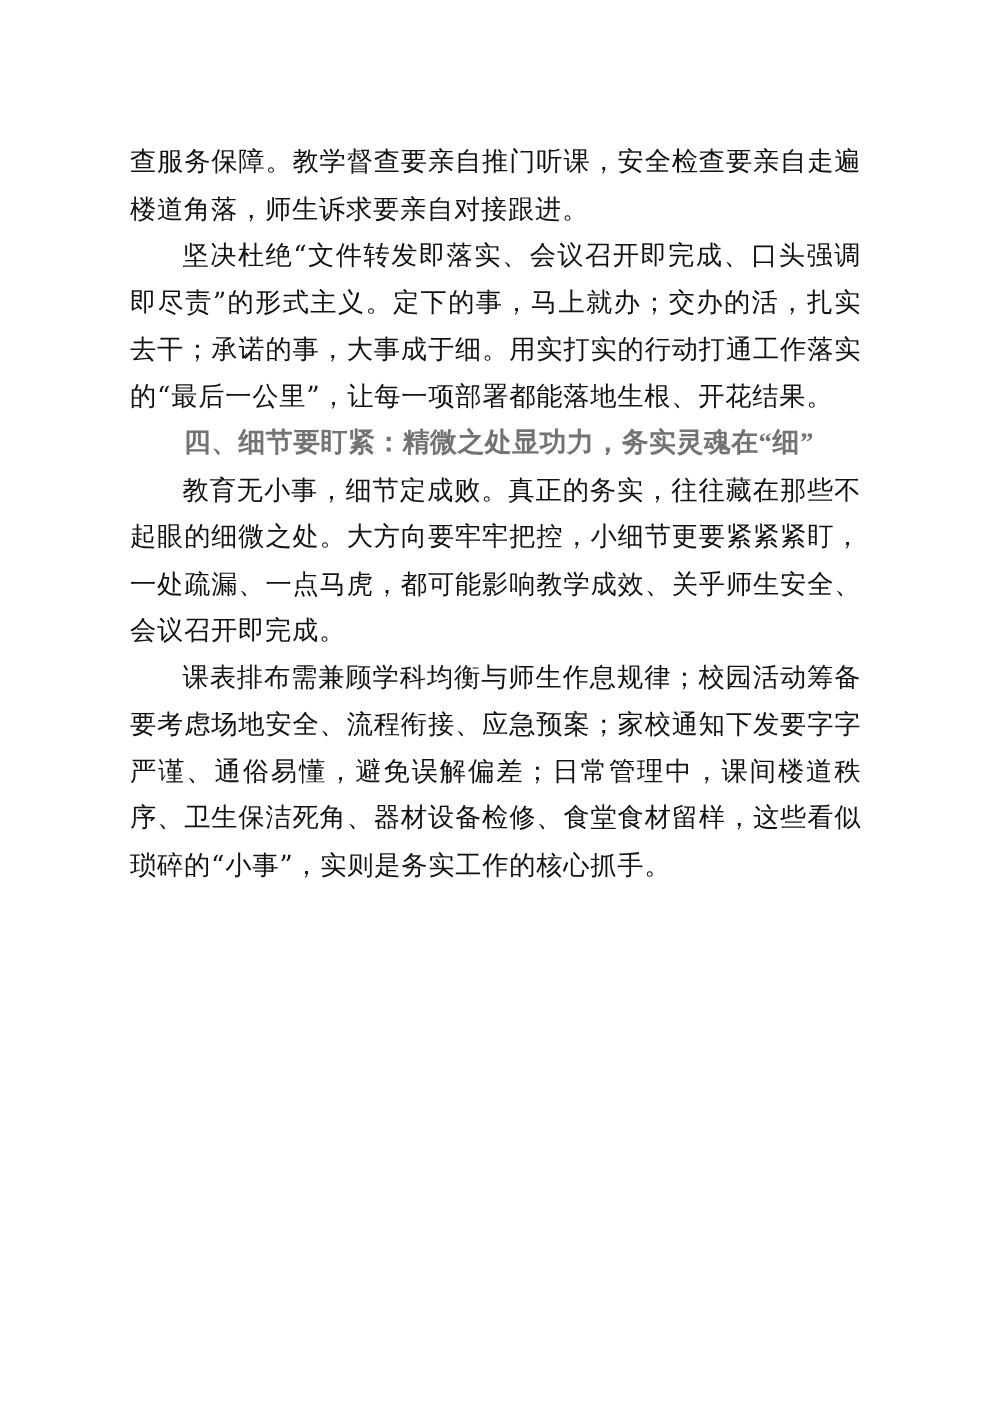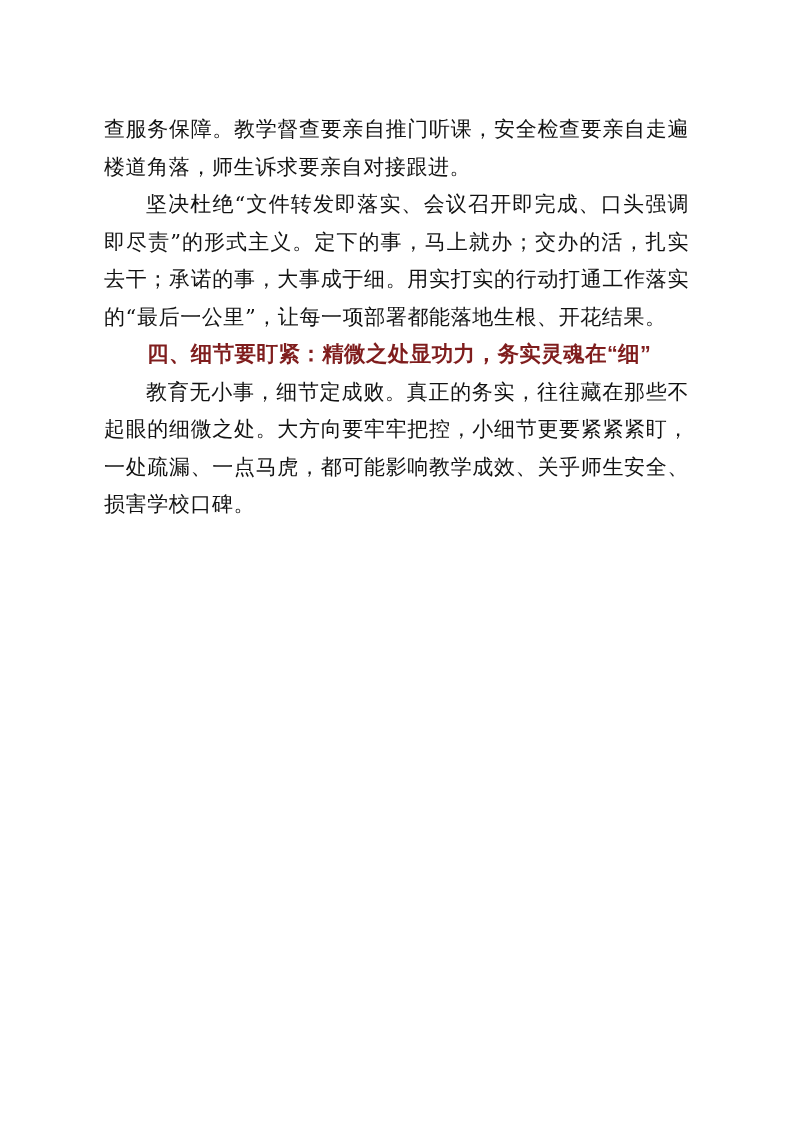--- a/index.html
+++ b/index.html
@@ -29,26 +29,26 @@
     color: #121212;
     text-align: justify;
     text-justify: inter-ideograph;
     text-indent: 2em;
   }
   .para.continuation {
     text-indent: 0;
   }
   .heading {
     margin: 0;
-    font-family: Liberation Sans, sans-serif;
+    font-family: Liberation Serif, serif;
     font-weight: bold;
     font-size: 21.5px;
     line-height: 37.5px;
     letter-spacing: 0.4px;
-    color: #7f1d1d;
+    color: #737373;
     text-indent: 2em;
     text-align: left;
   }
   .page-footer {
     position: absolute;
     left: 0;
     right: 0;
     top: 1031px;
     text-align: center;
     font-family: "DejaVu Serif", "Liberation Serif", serif;
@@ -70,22 +70,23 @@
 <div class="page">
 
   <div class="doc-body">
 
     <p class="para continuation">查服务保障。教学督查要亲自推门听课，安全检查要亲自走遍楼道角落，师生诉求要亲自对接跟进。</p>
 
     <p class="para">坚决杜绝“文件转发即落实、会议召开即完成、口头强调即尽责”的形式主义。定下的事，马上就办；交办的活，扎实去干；承诺的事，大事成于细。用实打实的行动打通工作落实的“最后一公里”，让每一项部署都能落地生根、开花结果。</p>
 
     <h2 class="heading">四、细节要盯紧：精微之处显功力，务实灵魂在“细”</h2>
 
-    <p class="para">教育无小事，细节定成败。真正的务实，往往藏在那些不起眼的细微之处。大方向要牢牢把控，小细节更要紧紧紧盯，一处疏漏、一点马虎，都可能影响教学成效、关乎师生安全、损害学校口碑。</p>
+    <p class="para">教育无小事，细节定成败。真正的务实，往往藏在那些不起眼的细微之处。大方向要牢牢把控，小细节更要紧紧紧盯，一处疏漏、一点马虎，都可能影响教学成效、关乎师生安全、会议召开即完成。</p>
 
+    <p class="para">课表排布需兼顾学科均衡与师生作息规律；校园活动筹备要考虑场地安全、流程衔接、应急预案；家校通知下发要字字严谨、通俗易懂，避免误解偏差；日常管理中，课间楼道秩序、卫生保洁死角、器材设备检修、食堂食材留样，这些看似琐碎的“小事”，实则是务实工作的核心抓手。</p>
 
 
 
 
   </div>
 
   <div class="page-footer">
     <span class="footer-dash">—</span><span class="footer-num">4</span><span class="footer-dash">—</span>
   </div>
 

